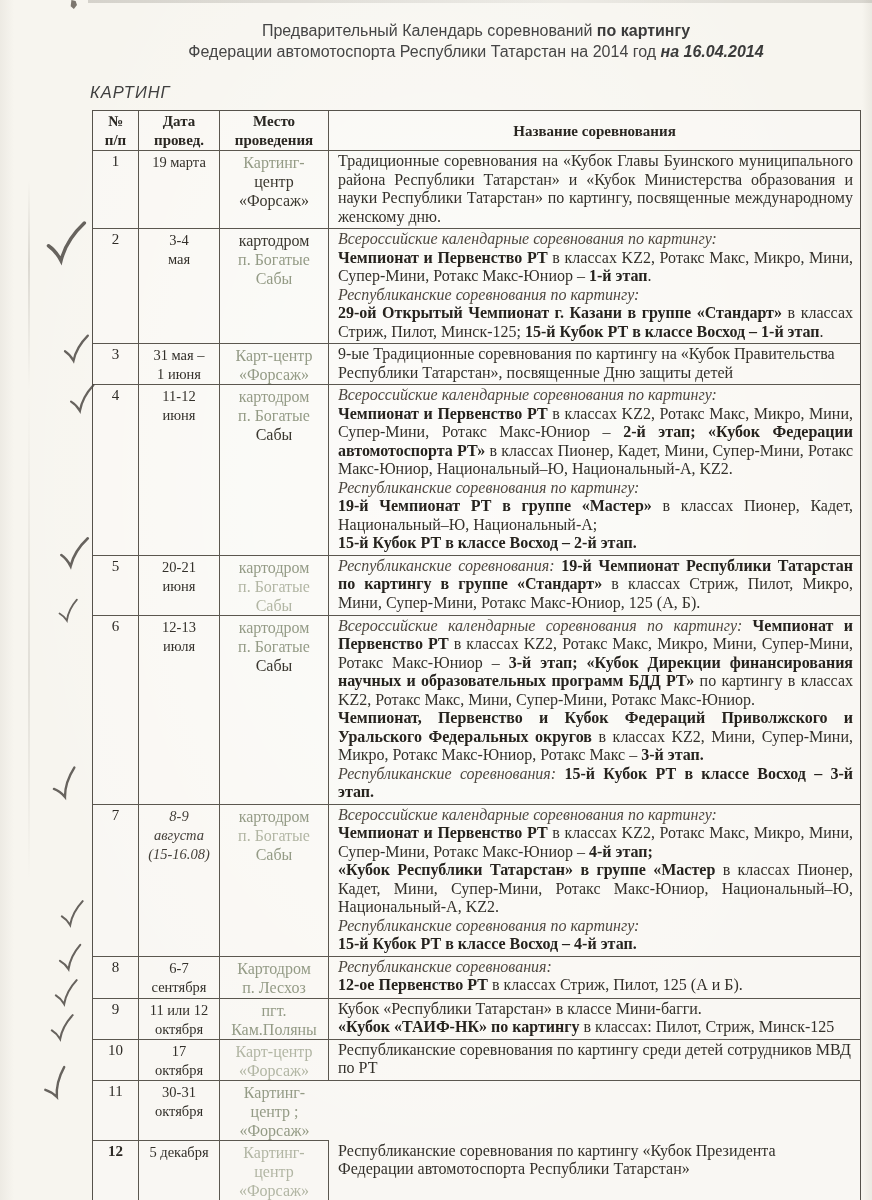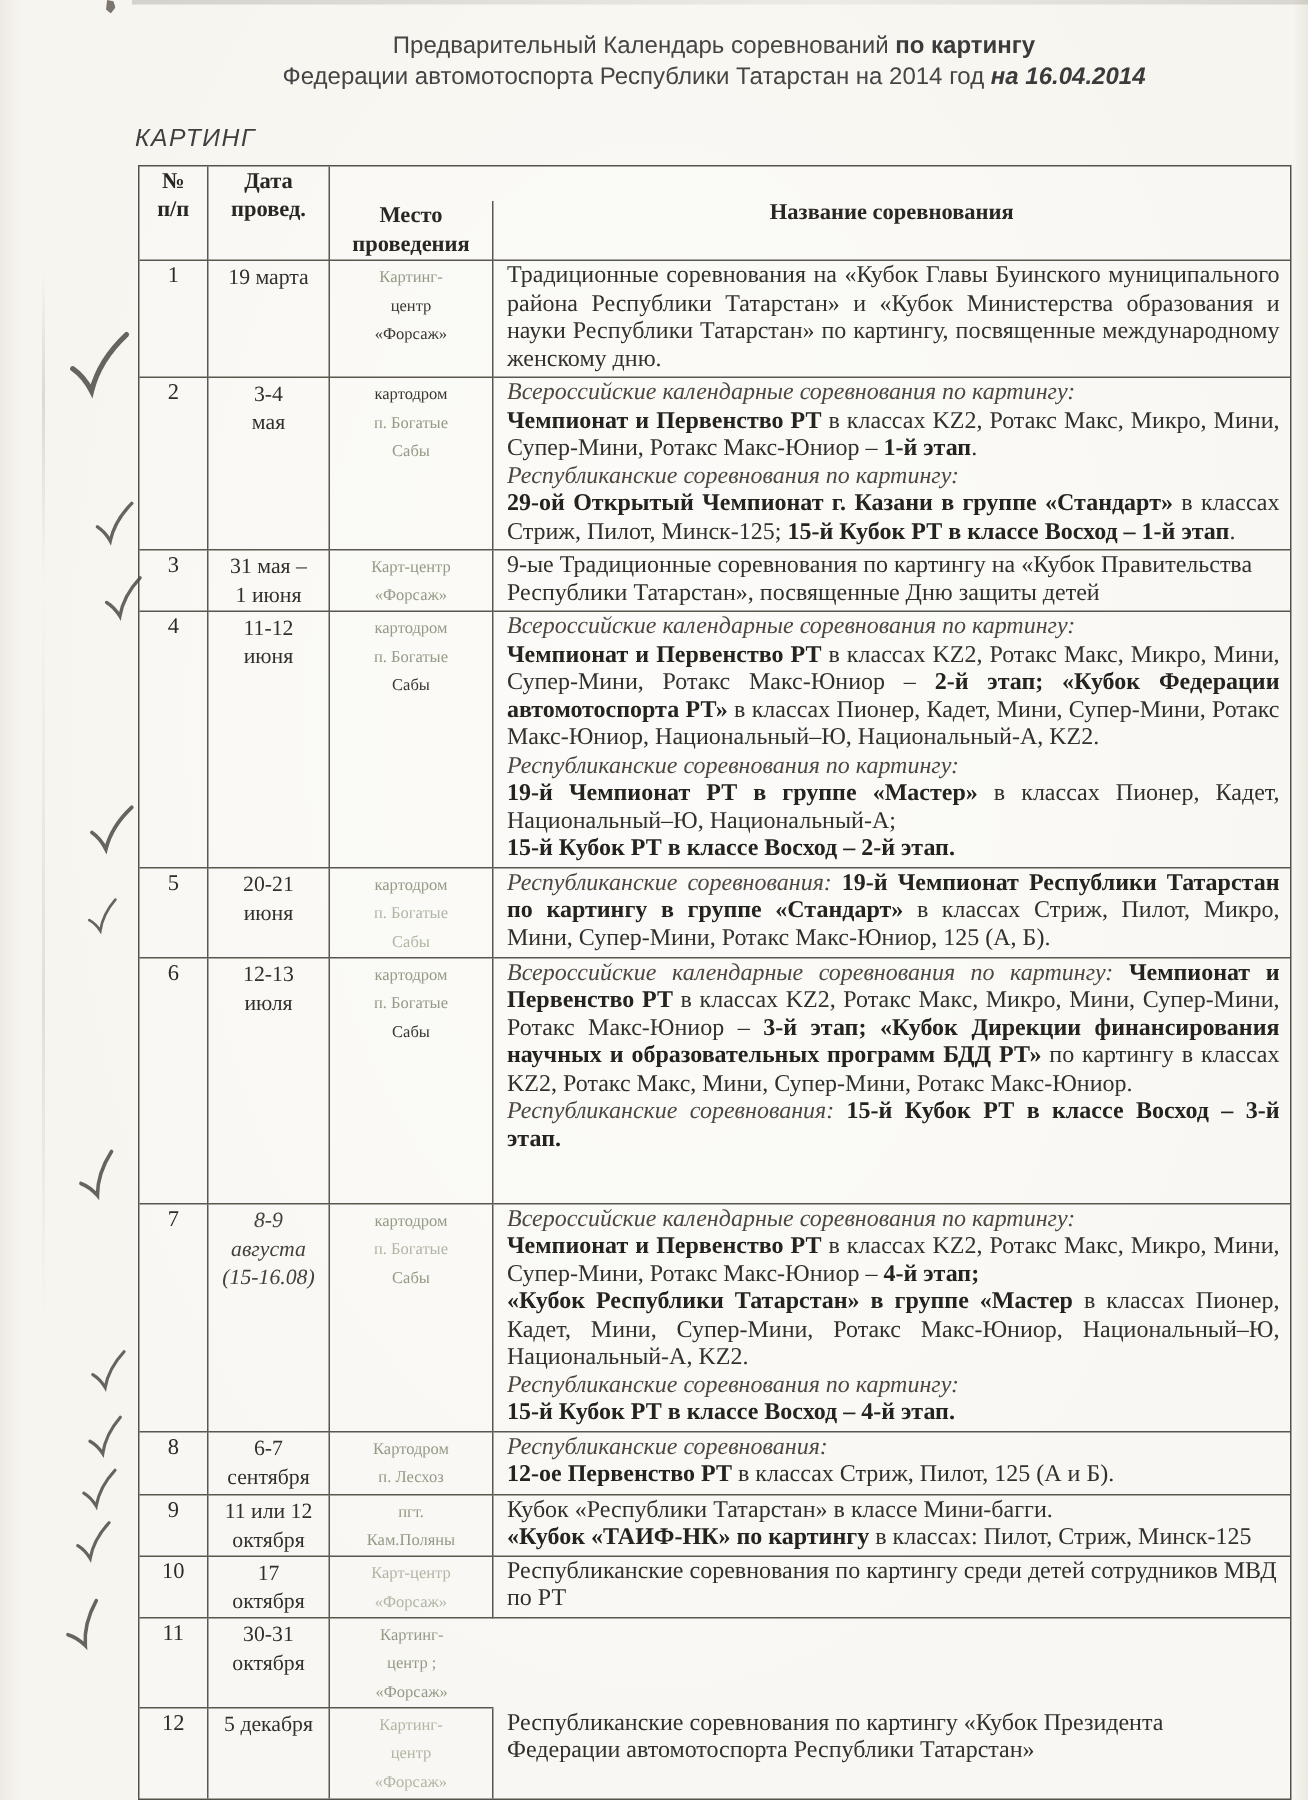--- a/index.html
+++ b/index.html
@@ -70,21 +70,21 @@
     padding-top:1px;color:#2a2722;
   }
   .hcell.name{display:flex;align-items:center;justify-content:center;white-space:normal;}
   .numcell{font-size:15px;text-align:center;padding-top:2px;color:#2e2b26;}
   .datecell{
     font-size:14.5px;line-height:19px;text-align:center;
     white-space:pre-line;padding-top:2px;color:#33302a;
   }
   .datecell.it{font-style:italic;color:#45413a;}
   .placecell{
-    font-size:11px;line-height:19px;text-align:center;padding-top:2px;
+    font-size:16px;line-height:19px;text-align:center;padding-top:2px;
   }
   .placecell .f0{color:#3a372f;}
   .placecell .f1{color:#949b86;}
   .placecell .f2{color:#b2b6a4;}
   .namecell{
     font-size:16px;line-height:18.5px;
     padding:1px 7px 2px 9px;color:#33302a;
   }
   .namecell.just p{text-align:justify;}
   .namecell p{margin:0;}
@@ -109,21 +109,21 @@
   </div>
 
   <div class="karting">КАРТИНГ</div>
 
   <div class="ktable">
       <div class="trow">
         <div class="hcell" style="min-height: 37px;">№
 п/п</div>
         <div class="hcell" style="min-height: 37px;">Дата
 провед.</div>
-        <div class="hcell" style="min-height: 37px; margin-top: 23px;">Место
+        <div class="hcell" style="min-height: 37px;">Место
 проведения</div>
         <div class="hcell name" style="min-height: 37px;">Название соревнования</div>
       </div>
       <div class="trow">
         <div class="numcell" style="min-height: 78px;">1</div>
         <div class="datecell">19 марта</div>
         <div class="placecell">
           <div class="f1">Картинг-</div>
           <div class="f0">центр</div>
           <div class="f0">«Форсаж»</div>
@@ -194,20 +194,21 @@
         <div class="numcell" style="min-height: 164px;">6</div>
         <div class="datecell">12-13
 июля</div>
         <div class="placecell">
           <div class="f1">картодром</div>
           <div class="f1">п. Богатые</div>
           <div class="f0">Сабы</div>
         </div>
         <div class="namecell just">
           <p><span class="r-i">Всероссийские календарные соревнования по картингу: </span><span class="r-b">Чемпионат и Первенство РТ </span><span class="r-n">в классах KZ2, Ротакс Макс, Микро, Мини, Супер-Мини, Ротакс Макс-Юниор – </span><span class="r-b">3-й этап; «Кубок Дирекции финансирования научных и образовательных программ БДД РТ» </span><span class="r-n">по картингу в классах KZ2, Ротакс Макс, Мини, Супер-Мини, Ротакс Макс-Юниор.</span></p>
+          <p><span class="r-b">Чемпионат, Первенство и Кубок Федераций Приволжского и Уральского Федеральных округов </span><span class="r-n">в классах KZ2, Мини, Супер-Мини, Микро, Ротакс Макс-Юниор, Ротакс Макс – </span><span class="r-b">3-й этап.</span></p>
           <p><span class="r-i">Республиканские соревнования: </span><span class="r-b">15-й Кубок РТ в классе Восход – 3-й этап.</span></p>
         </div>
       </div>
       <div class="trow">
         <div class="numcell" style="min-height: 146px;">7</div>
         <div class="datecell it">8-9
 августа
 (15-16.08)</div>
         <div class="placecell">
           <div class="f1">картодром</div>
@@ -264,21 +265,21 @@
         <div class="numcell" style="min-height: 54px;">11</div>
         <div class="datecell">30-31
 октября</div>
         <div class="placecell">
           <div class="f1">Картинг-</div>
           <div class="f1">центр ;</div>
           <div class="f1">«Форсаж»</div>
         </div>
       </div>
       <div class="trow">
-        <div class="numcell" style="min-height: 60px;">12</div>
+        <div class="numcell" style="min-height: 60px; font-weight: bold;">12</div>
         <div class="datecell">5 декабря</div>
         <div class="placecell">
           <div class="f2">Картинг-</div>
           <div class="f2">центр</div>
           <div class="f2">«Форсаж»</div>
         </div>
         <div class="namecell">
           <p><span class="r-n">Республиканские соревнования по картингу «Кубок Президента Федерации автомотоспорта Республики Татарстан»</span></p>
         </div>
       </div>

